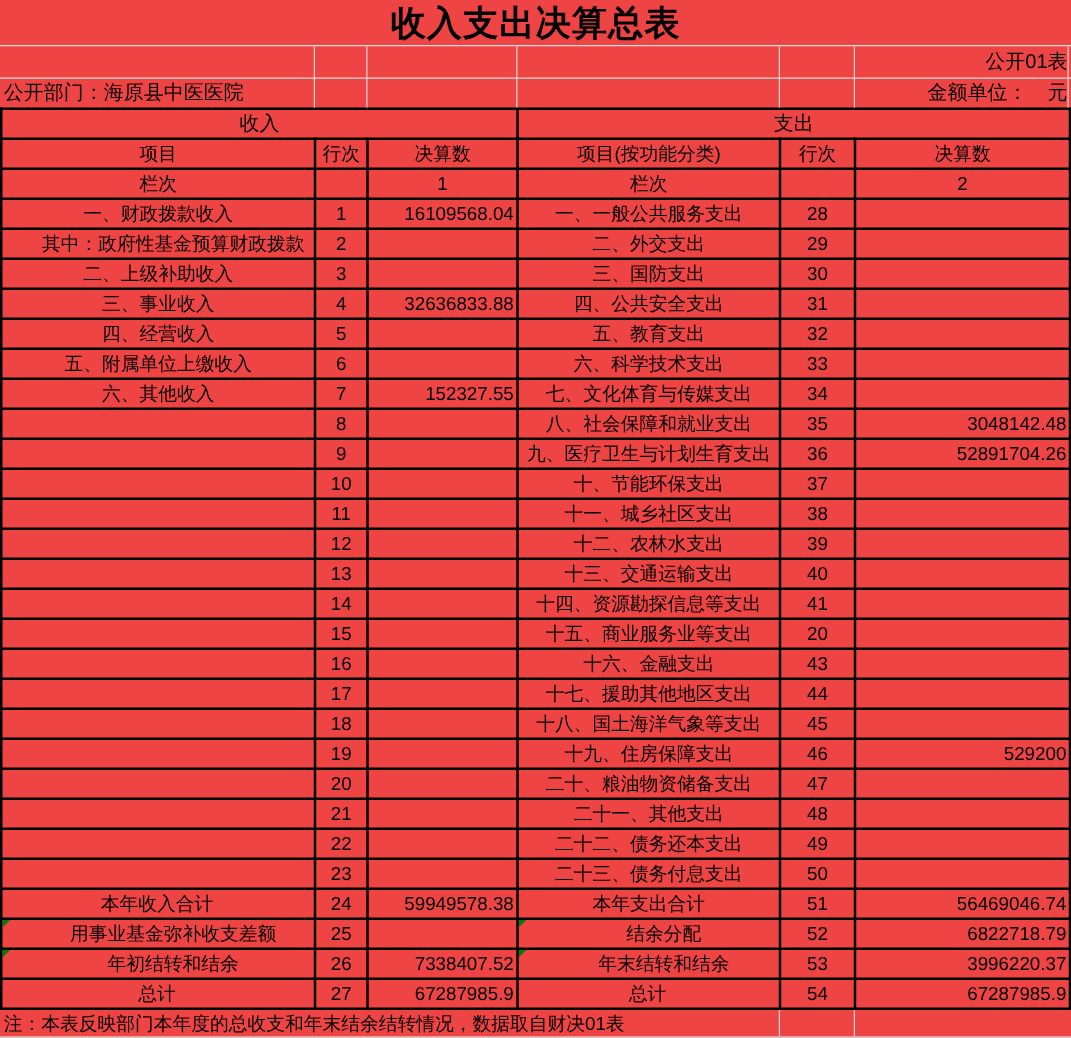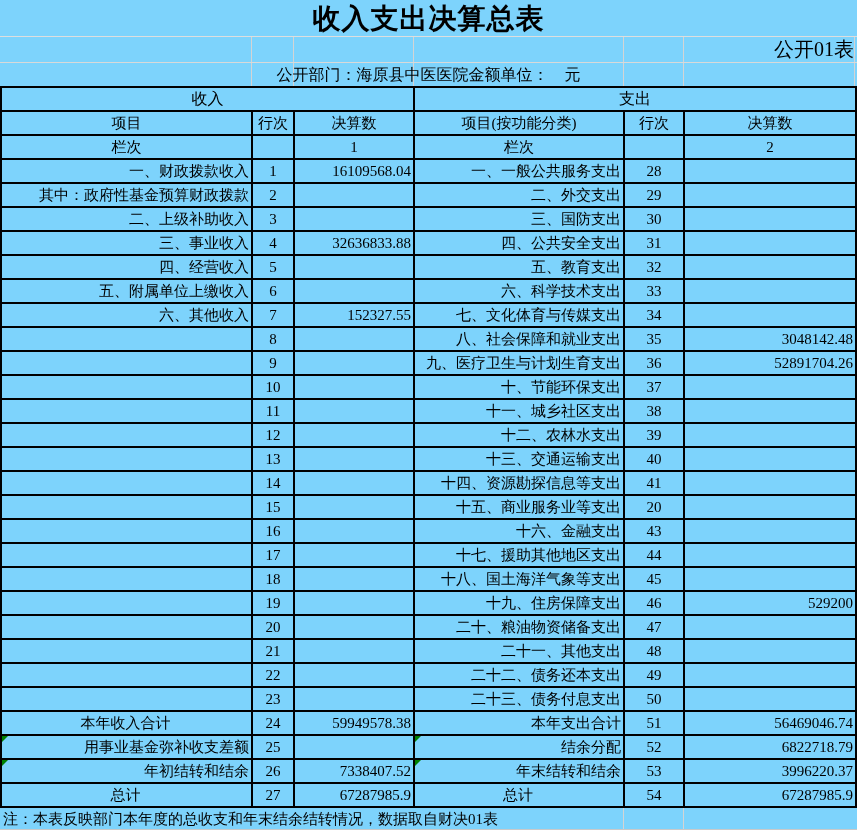--- a/index.html
+++ b/index.html
@@ -1,44 +1,44 @@
 <!DOCTYPE html>
 <html><head>
 <meta charset="utf-8">
 <style>
   html,body{margin:0;padding:0;background:#fff;}
   .page{
     position:relative;
     width:857px;height:830px;
-    background:#7dd3fc;
-    font-family:Liberation Serif, serif;
+    background:#ef4444;
+    font-family:Liberation Sans, sans-serif;
     color:#000;
     overflow:hidden;
     border-bottom:1px solid #c9c9c9;
     box-sizing:border-box;
   }
   .title{
     height:36px;line-height:38px;
     text-align:center;
     font-size:28px;font-weight:bold;
     letter-spacing:1px;
     border-bottom:1px solid #dedede;
   }
   .meta{position:relative;height:49px;}
   .meta .gridline{position:absolute;top:0;bottom:0;width:1px;background:#d4d4d4;}
   .meta-row1{
     height:25px;line-height:25px;
     text-align:right;padding-right:3px;
-    font-size:20px;
+    font-size:16px;
     border-bottom:1px solid #d9d9d9;
     position:relative;z-index:1;
   }
   .meta-row2{
     height:24px;line-height:24px;
-    display:flex;justify-content:center;
+    display:flex;justify-content:space-between;
     font-size:16px;
     padding:0 3px;
     position:relative;z-index:1;
   }
   table.main{
     border-collapse:collapse;
     table-layout:fixed;
     width:855px;
   }
   table.main th, table.main td{
@@ -46,21 +46,21 @@
     height:24px;
     padding:0 2px;
     font-size:15px;
     font-weight:normal;
     white-space:nowrap;
     overflow:hidden;
     box-sizing:border-box;
   }
   tr.section-row th{font-size:16px;text-align:center;}
   tr.colhead-row th, tr.colindex-row th{text-align:center;}
-  td.item{text-align:right;padding-left:5px;position:relative;}
+  td.item{text-align:center;padding-left:5px;position:relative;}
   td.item.indent{padding-left:26px;}
   td.line{text-align:center;}
   td.amt{text-align:right;padding-right:3px;}
   .bold{font-weight:bold;}
   td.item.center{text-align:center;padding-left:0;border-radius:11px;}
   .tri{
     position:absolute;top:0;left:0;
     width:0;height:0;
     border-top:6px solid #008000;
     border-right:6px solid transparent;

